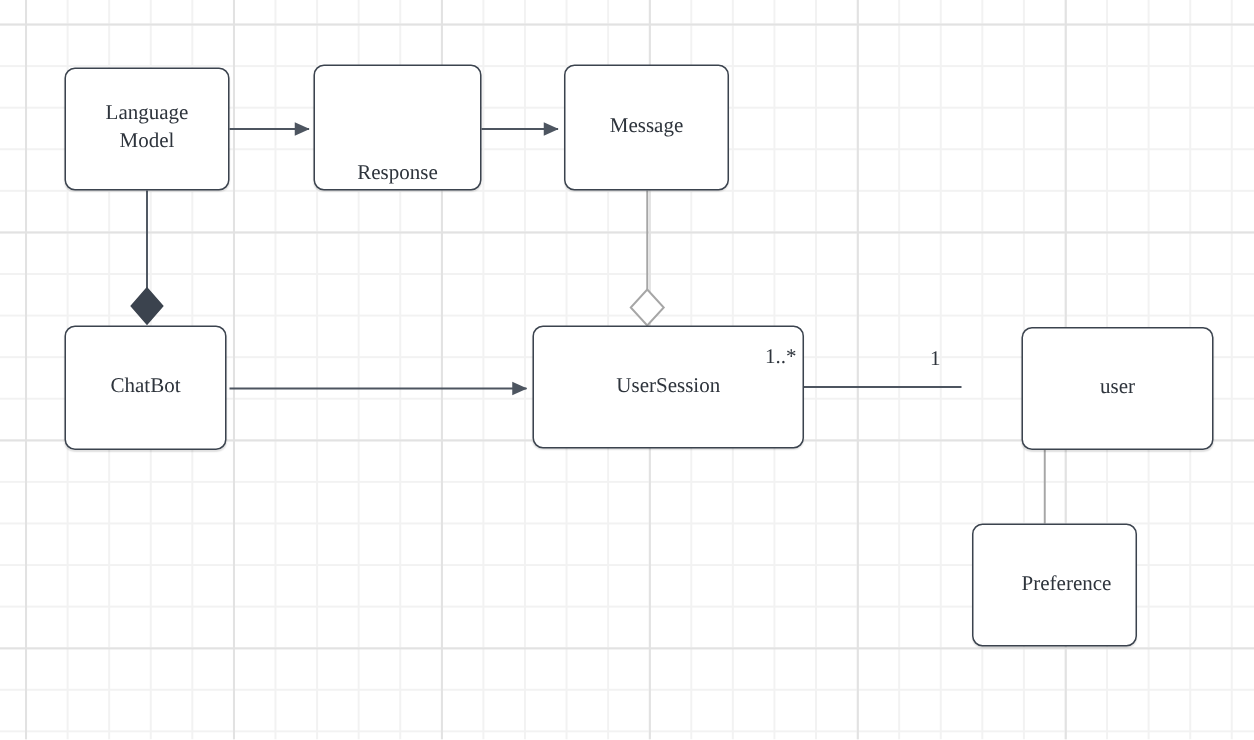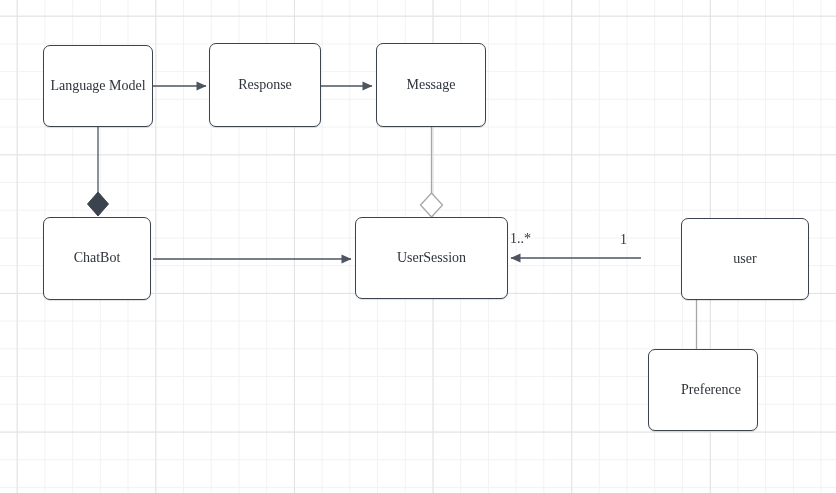--- a/index.html
+++ b/index.html
@@ -51,25 +51,25 @@
     border-radius: 7px;
     display: flex;
     align-items: center;
     justify-content: center;
     text-align: center;
     font-size: 14px;
     line-height: 1.35;
     color: #2e343c;
     box-shadow: 0 1px 1px rgba(0,0,0,0.12);
   }
-  .n-lm  { left: 43px;  top: 45px;  width: 110px; height: 82px; padding: 0 4px; }
-  .n-rs  { left: 209px; top: 43px;  width: 112px; height: 84px; }
+  .n-lm  { left: 43px;  top: 45px;  width: 110px; height: 82px; padding: 0 24px; }
+  .n-rs  { left: 209px; top: 43px;  width: 112px; height: 84px; align-items: flex-end; }
   .n-ms  { left: 376px; top: 43px;  width: 110px; height: 84px; }
   .n-cb  { left: 43px;  top: 217px; width: 108px; height: 83px; }
-  .n-us  { left: 355px; top: 217px; width: 153px; height: 82px; }
+  .n-us  { left: 355px; top: 217px; width: 181px; height: 82px; }
   .n-ur  { left: 641px; top: 218px; width: 128px; height: 82px; margin-left: 40px; }
   .n-pf  { left: 648px; top: 349px; width: 110px; height: 82px; padding-left: 16px; }
   .edge-label {
     position: absolute;
     font-size: 14px;
     color: #2e343c;
     white-space: nowrap;
   }
   .lbl-many { left: 510px; top: 231px; }
   .lbl-one  { left: 620px; top: 232px; }

